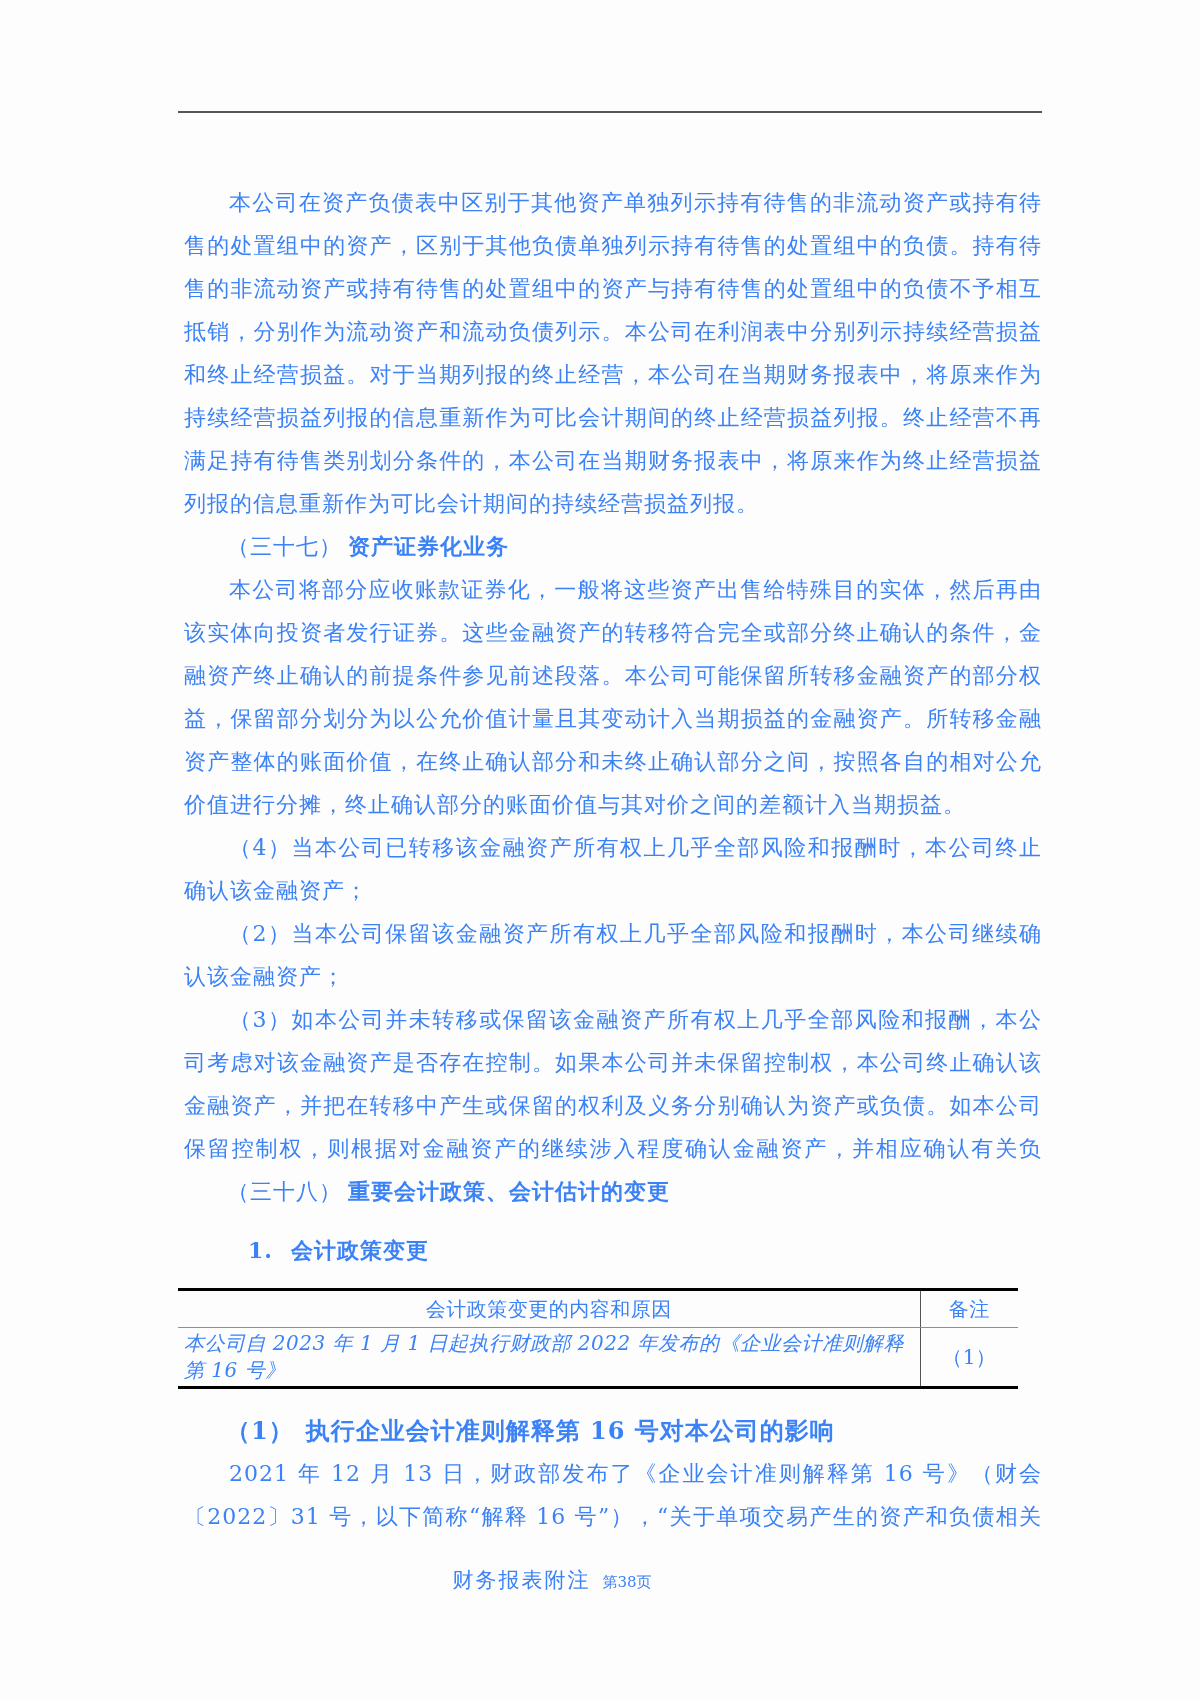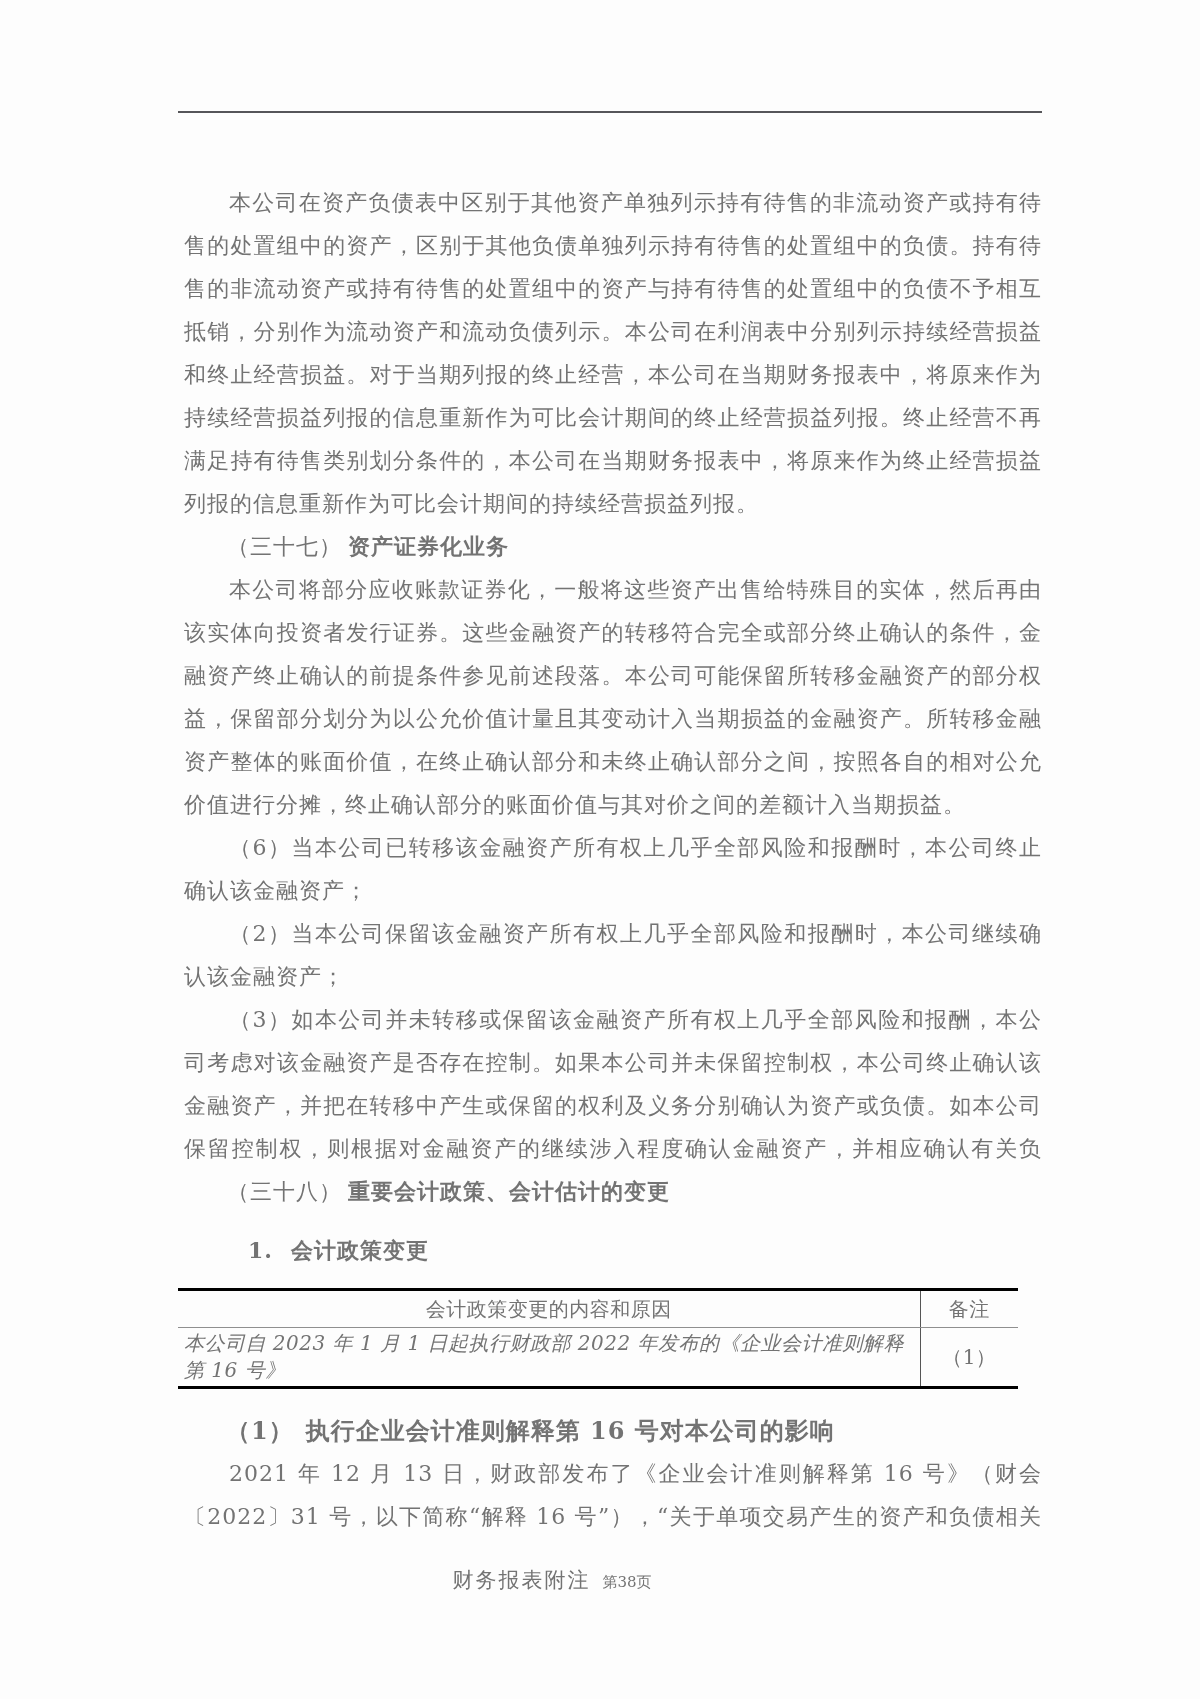--- a/index.html
+++ b/index.html
@@ -3,21 +3,21 @@
 <meta charset="utf-8">
 <style>
   html, body { margin: 0; padding: 0; background: #e8e8e8; }
   .page {
     position: relative;
     width: 1200px;
     height: 1699px;
     margin: 0 auto;
     background: #fdfdfd;
     font-family: "DejaVu Serif", "Liberation Serif", serif;
-    color: #737373;
+    color: #3b82f6;
     overflow: hidden;
   }
   .top-rule {
     position: absolute;
     left: 178px;
     top: 111px;
     width: 864px;
     height: 2px;
     background: #56565a;
   }
@@ -123,21 +123,21 @@
 
     <p class="body lines-8">本公司在资产负债表中区别于其他资产单独列示持有待售的非流动资产或持有待售的处置组中的资产，区别于其他负债单独列示持有待售的处置组中的负债。持有待售的非流动资产或持有待售的处置组中的资产与持有待售的处置组中的负债不予相互抵销，分别作为流动资产和流动负债列示。本公司在利润表中分别列示持续经营损益和终止经营损益。对于当期列报的终止经营，本公司在当期财务报表中，将原来作为持续经营损益列报的信息重新作为可比会计期间的终止经营损益列报。终止经营不再满足持有待售类别划分条件的，本公司在当期财务报表中，将原来作为终止经营损益列报的信息重新作为可比会计期间的持续经营损益列报。</p>
 
     <h3 class="sec-heading">
       <span class="sec-num">（三十七）</span><span>资产证券化业务</span>
     </h3>
 
     <p class="body lines-6">本公司将部分应收账款证券化，一般将这些资产出售给特殊目的实体，然后再由该实体向投资者发行证券。这些金融资产的转移符合完全或部分终止确认的条件，金融资产终止确认的前提条件参见前述段落。本公司可能保留所转移金融资产的部分权益，保留部分划分为以公允价值计量且其变动计入当期损益的金融资产。所转移金融资产整体的账面价值，在终止确认部分和未终止确认部分之间，按照各自的相对公允价值进行分摊，终止确认部分的账面价值与其对价之间的差额计入当期损益。</p>
 
 
-    <p class="body lines-2">（6）当本公司已转移该金融资产所有权上几乎全部风险和报酬时，本公司终止确认该金融资产；</p>
+    <p class="body lines-2">（4）当本公司已转移该金融资产所有权上几乎全部风险和报酬时，本公司终止确认该金融资产；</p>
 
     <p class="body lines-2">（2）当本公司保留该金融资产所有权上几乎全部风险和报酬时，本公司继续确认该金融资产；</p>
 
     <p class="body lines-4">（3）如本公司并未转移或保留该金融资产所有权上几乎全部风险和报酬，本公司考虑对该金融资产是否存在控制。如果本公司并未保留控制权，本公司终止确认该金融资产，并把在转移中产生或保留的权利及义务分别确认为资产或负债。如本公司保留控制权，则根据对金融资产的继续涉入程度确认金融资产，并相应确认有关负债。</p>
 
     <h3 class="sec-heading">
       <span class="sec-num">（三十八）</span><span>重要会计政策、会计估计的变更</span>
     </h3>
 
     <h4 class="sub-heading">

